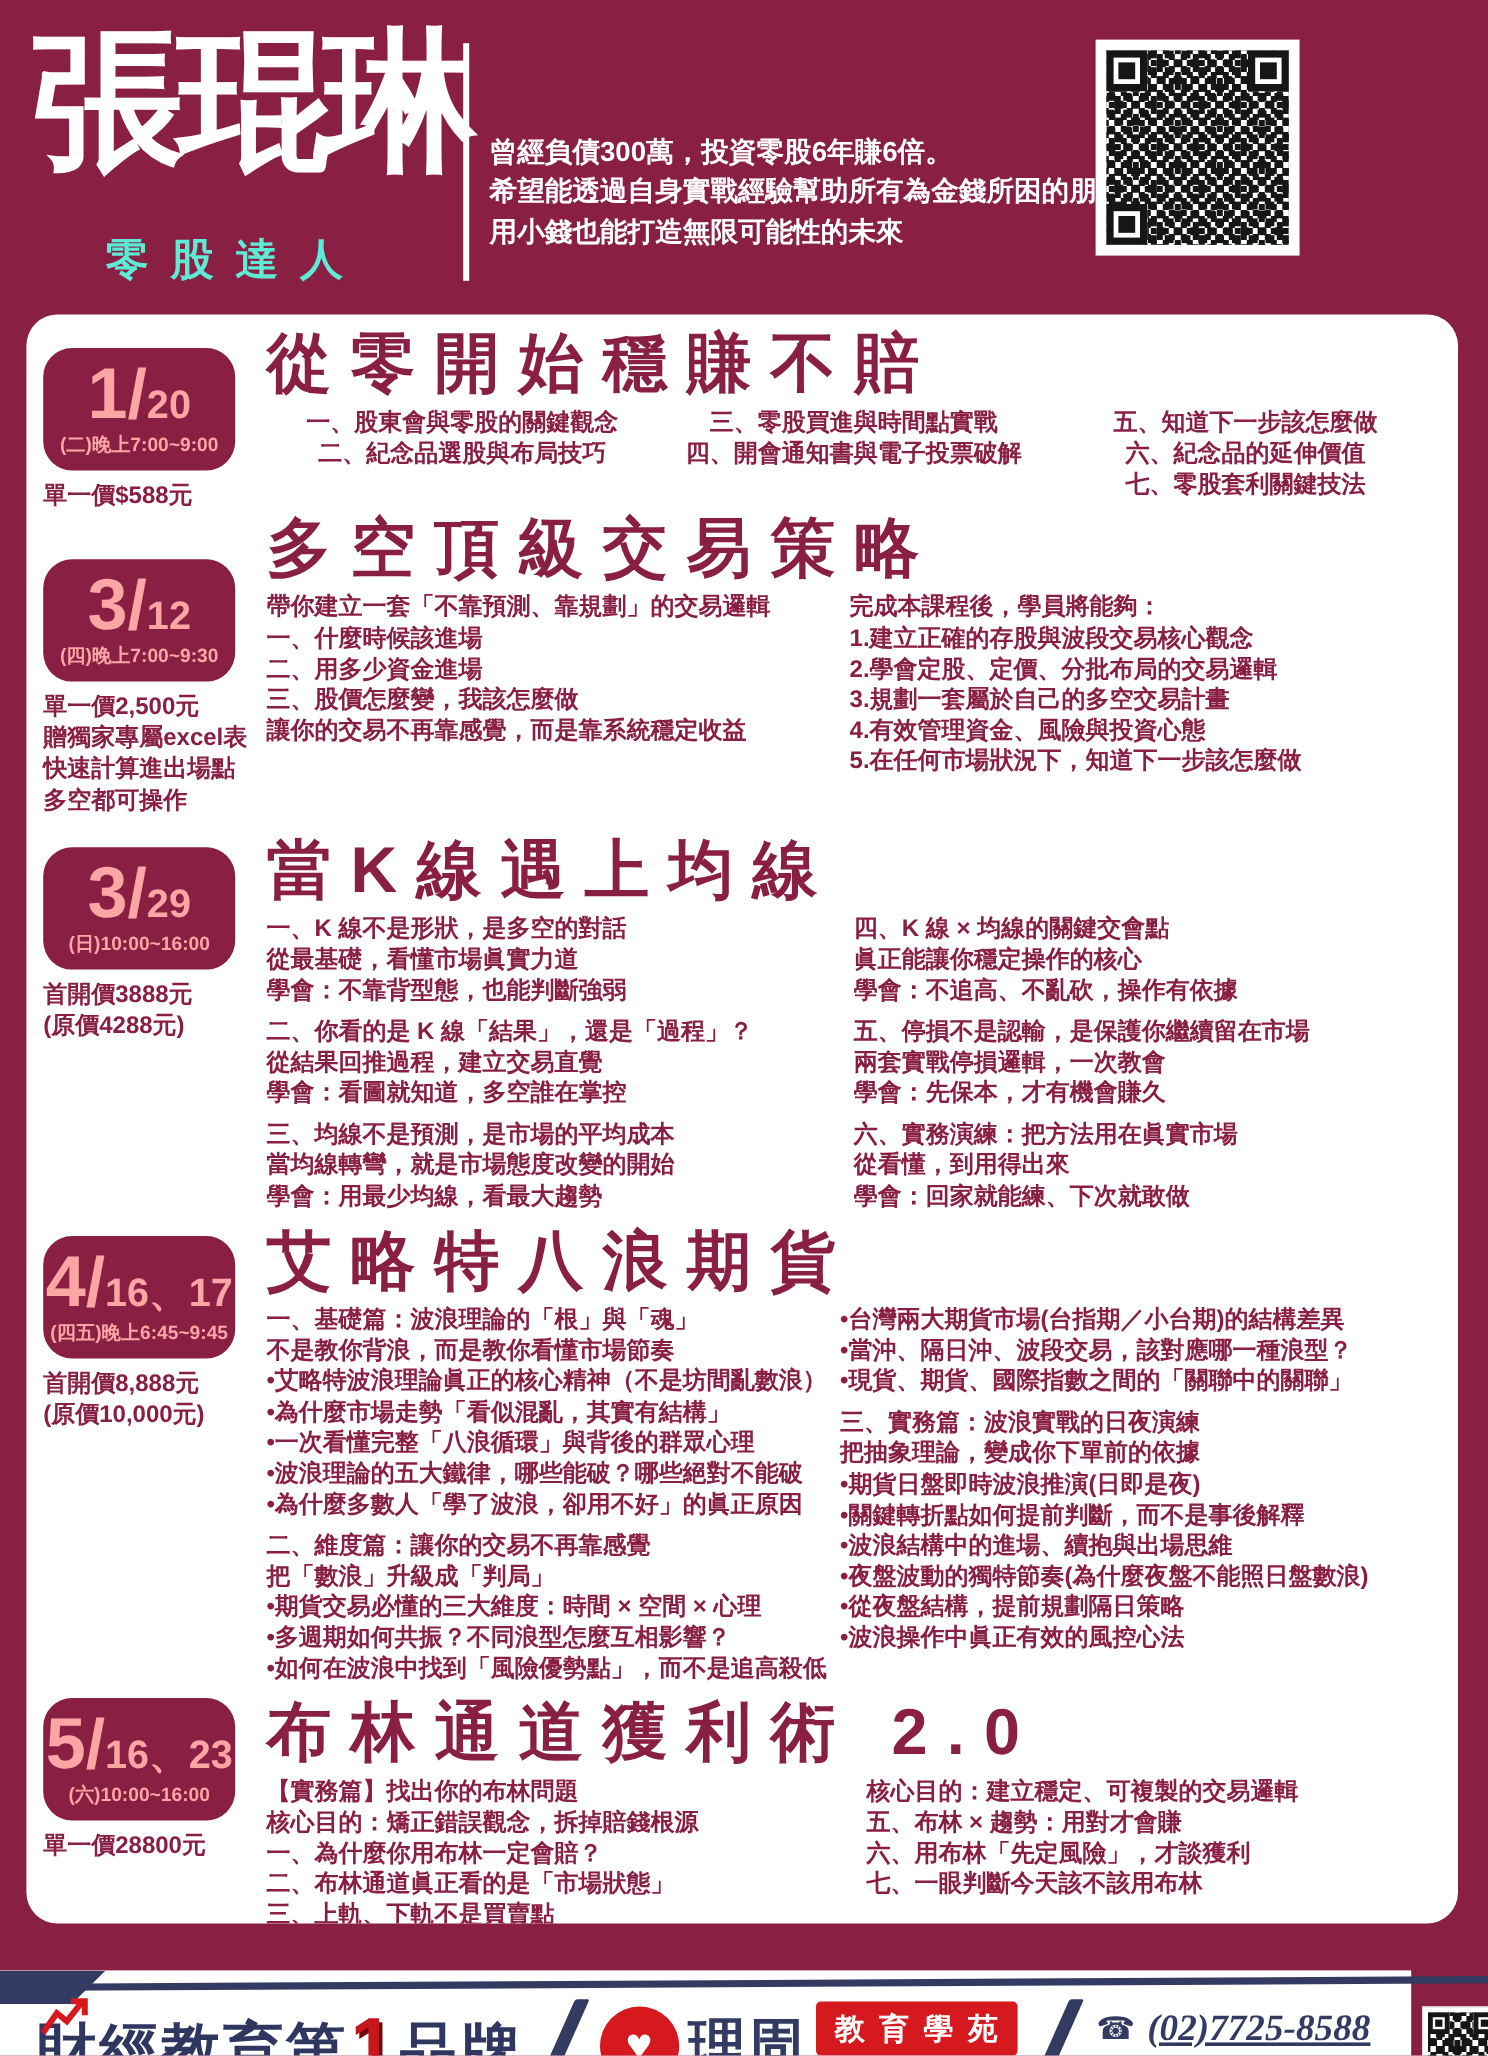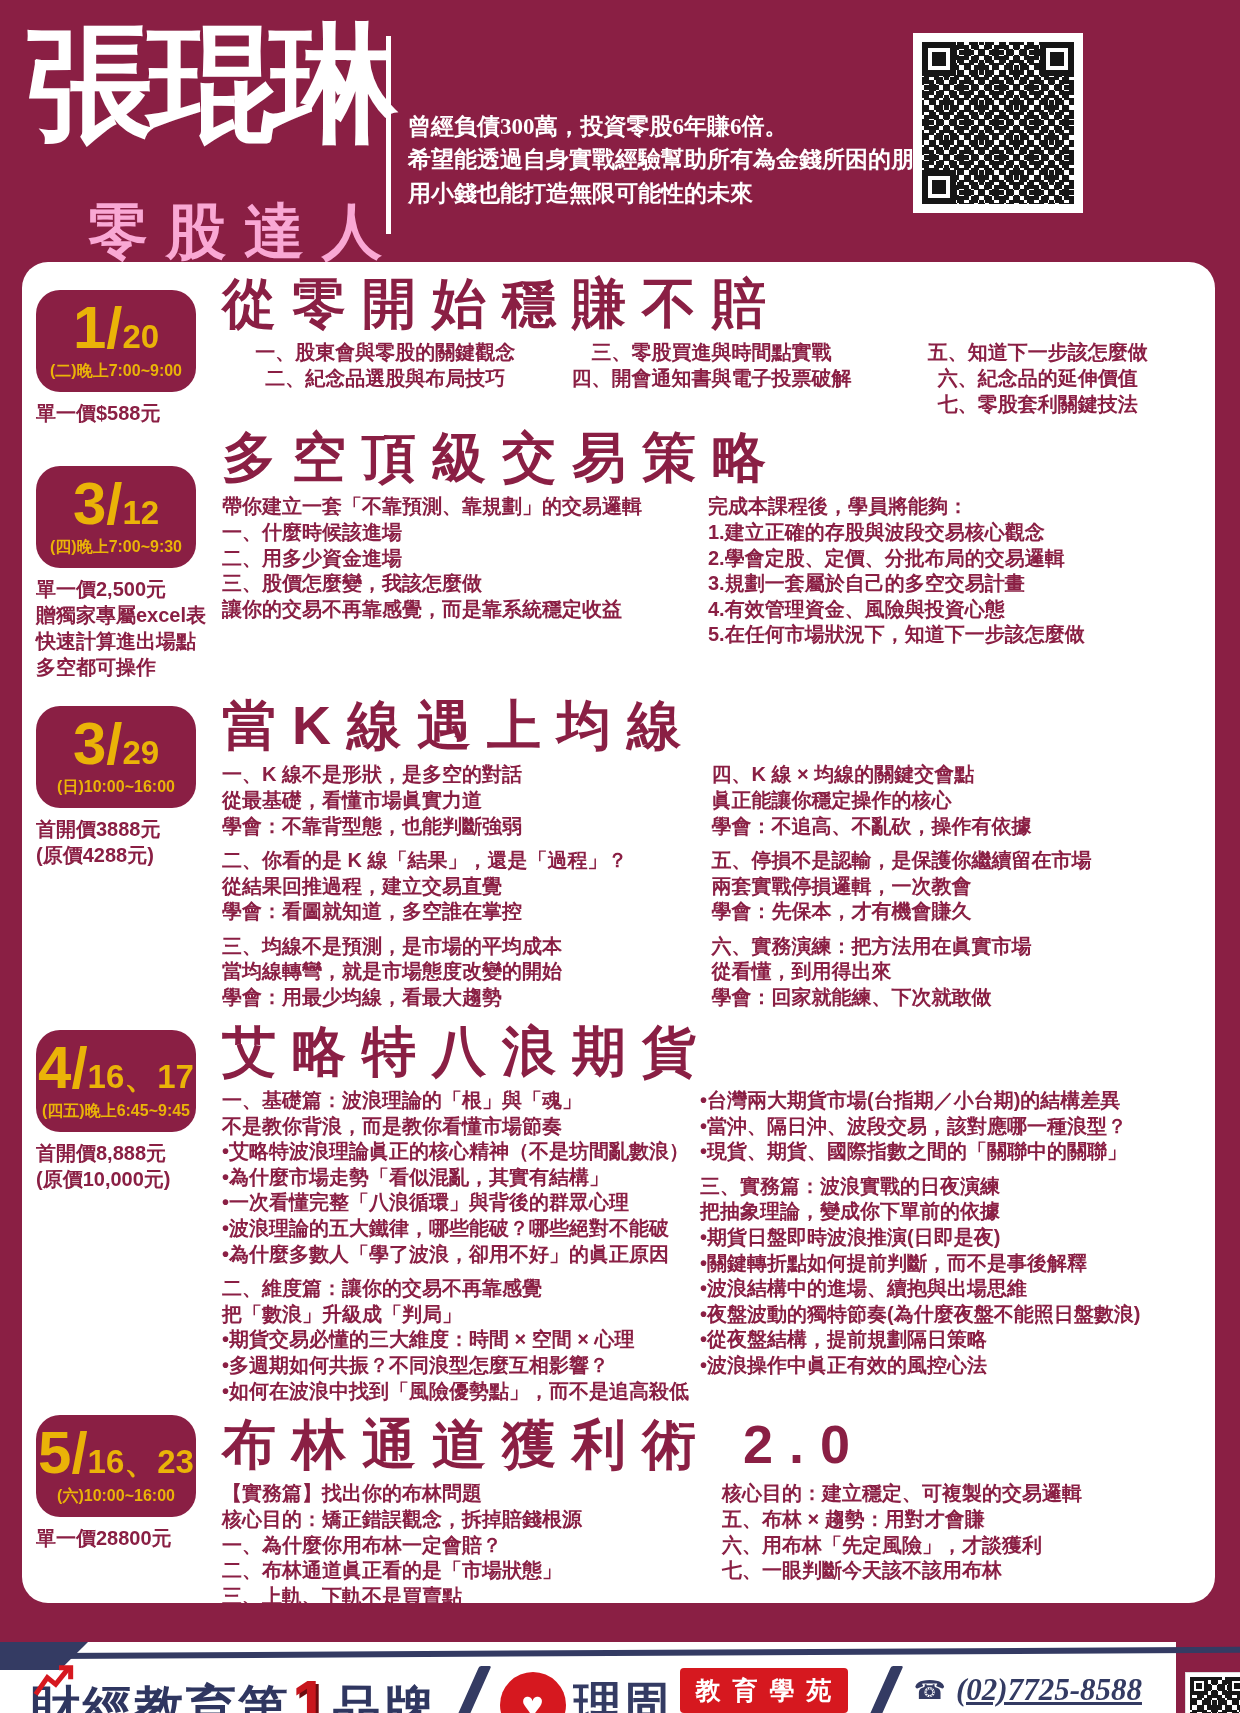--- a/index.html
+++ b/index.html
@@ -2,44 +2,44 @@
 <html><head>
 <meta charset="utf-8">
 <style>
   html,body{margin:0;padding:0;}
   body{
     width:1240px;height:1713px;position:relative;overflow:hidden;
     background:#8a1f44;
     font-family:"Liberation Sans","DejaVu Sans",sans-serif;
   }
   
-  .header{position:absolute;left:0;top:0;width:1060px;height:262px;font-family:Liberation Serif, serif;}
+  .header{position:absolute;left:0;top:0;width:1060px;height:262px;}
   .brand-name{position:absolute;left:26px;top:2px;color:#fff;font-size:128px;font-weight:bold;letter-spacing:-6px;line-height:1.3;}
-  .brand-sub{position:absolute;left:88px;top:192px;color:#f9a8d4;font-size:60px;font-weight:bold;letter-spacing:18px;}
+  .brand-sub{position:absolute;left:88px;top:192px;color:#5eead4;font-size:36px;font-weight:bold;letter-spacing:18px;}
   .hdr-divider{position:absolute;left:386px;top:36px;width:5px;height:198px;background:#fff;}
   .intro{position:absolute;left:408px;top:110px;color:#fff;font-size:23px;font-weight:bold;line-height:1.45;}
   
   .qr{background:#fff;position:absolute;}
   .qr-lg{left:913px;top:33px;width:170px;height:180px;padding:9px;box-sizing:border-box;}
   .qr-pat{position:relative;width:100%;height:100%;
     background:
       repeating-conic-gradient(#161616 0% 25%, transparent 0% 50%) 0 0/14px 14px,
       repeating-conic-gradient(#161616 0% 25%, transparent 0% 50%) 7px 3px/10px 10px,
       #fff;}
   .qf{position:absolute;width:34px;height:34px;background:#fff;border:6px solid #161616;box-sizing:border-box;}
   .qf::after{content:"";position:absolute;inset:4px;background:#161616;}
   .qf.tl{left:0;top:0}.qf.tr{right:0;top:0}.qf.bl{left:0;bottom:0}
   
   .card{position:absolute;left:22px;top:262px;width:1193px;height:1341px;background:#fff;border-radius:26px;
         padding:10px 14px 0 10px;box-sizing:border-box;overflow:hidden;}
   .sec{display:flex;}
   .sec1{min-height:140px}.sec2{min-height:268px}.sec3{min-height:306px}.sec4{min-height:380px}.sec5{min-height:220px}
   .sec-side{width:184px;flex:none;padding-left:4px;box-sizing:border-box;}
   .sec-main{flex:1;min-width:0;padding-left:6px;}
-  .badge{background:#8a1f44;color:#eab308;border-radius:24px;width:160px;box-sizing:border-box;
+  .badge{background:#8a1f44;color:#fca5a5;border-radius:24px;width:160px;box-sizing:border-box;
          padding:8px 0 10px;text-align:center;}
   .s1 .badge{margin-top:18px}.s2 .badge{margin-top:40px}.s3 .badge{margin-top:12px}.s4 .badge{margin-top:10px}.s5 .badge{margin-top:2px}
   .badge-date{font-weight:bold;line-height:1;white-space:nowrap;}
   .badge-date .n{font-size:60px;}
   .badge-date .sep{font-size:58px;font-weight:600;}
   .badge-date .r{font-size:33px;}
   .badge-time{font-size:16px;font-weight:bold;margin-top:3px;white-space:nowrap;}
   .price{color:#8a1f44;font-weight:bold;font-size:20px;line-height:1.3;margin-top:8px;}
   .price-line{white-space:nowrap;}
   .sec-title{color:#8a1f44;font-size:54px;font-weight:bold;letter-spacing:16px;line-height:1.08;margin:2px 0 8px;white-space:nowrap;}

